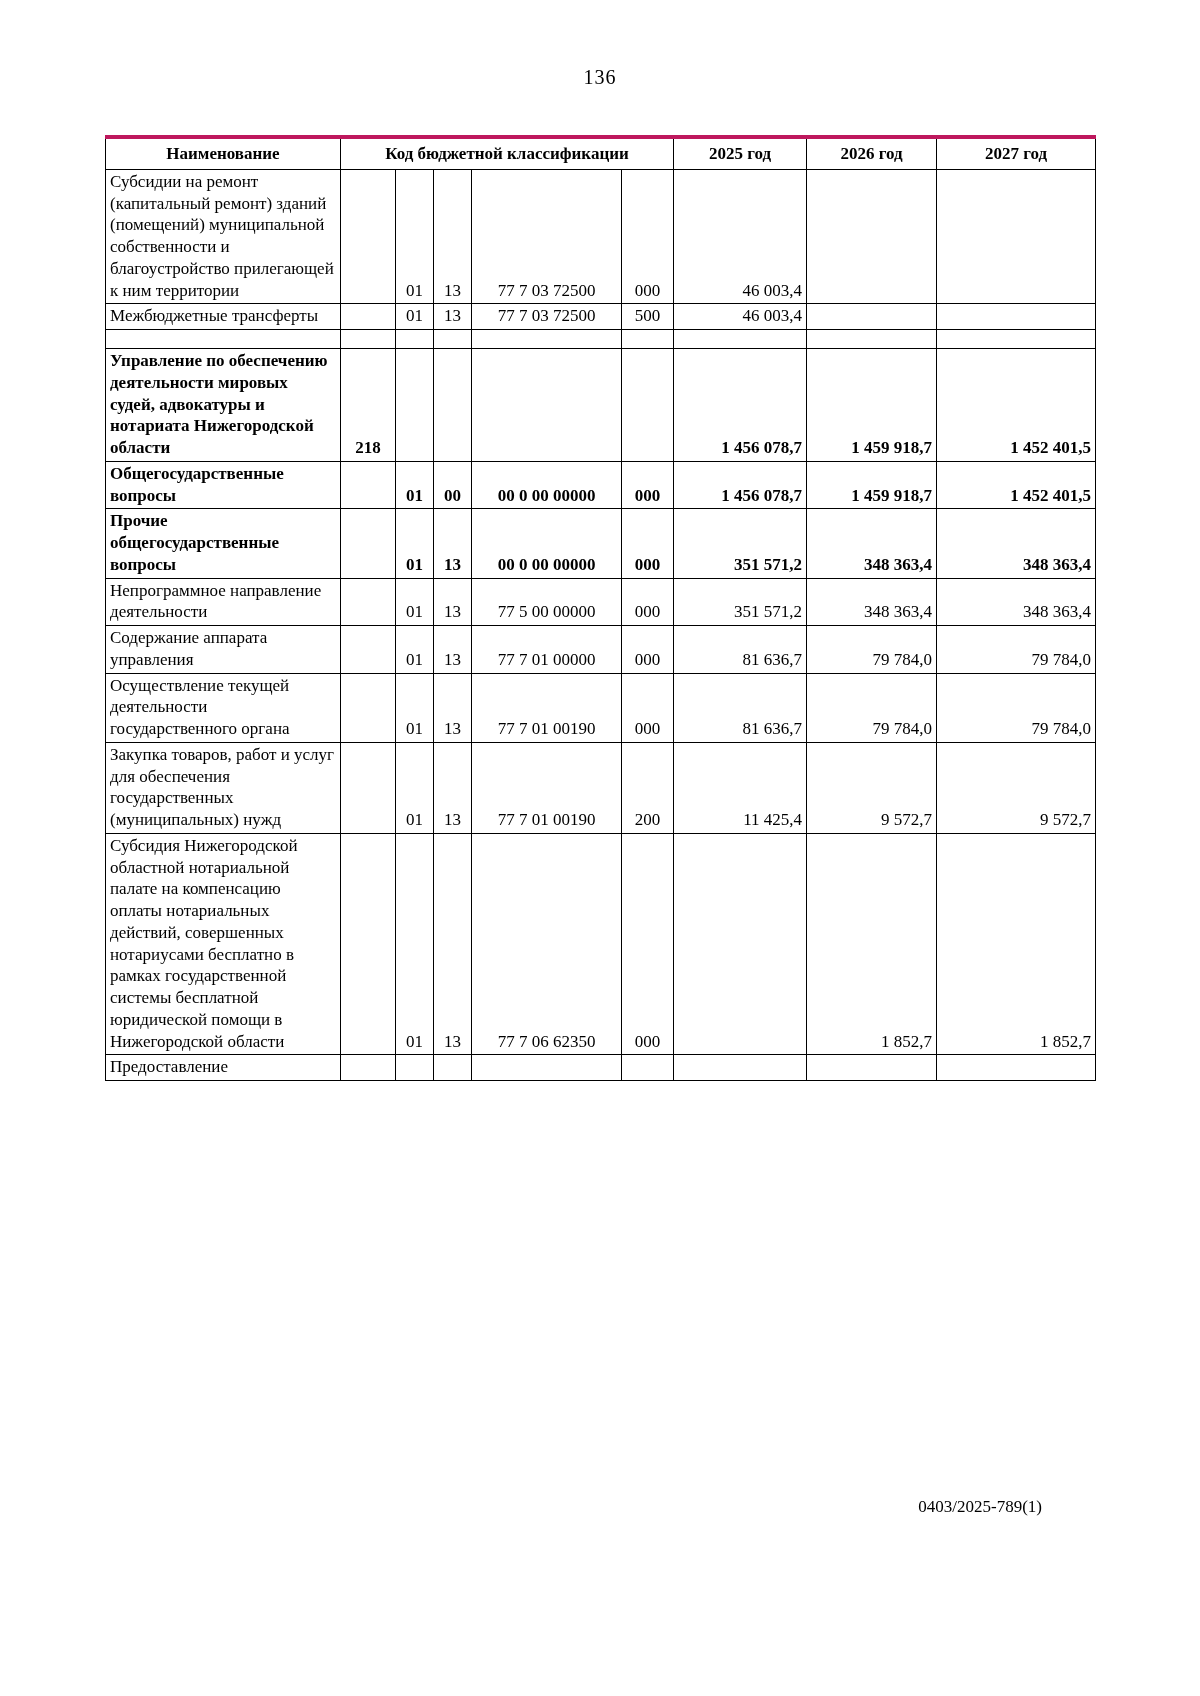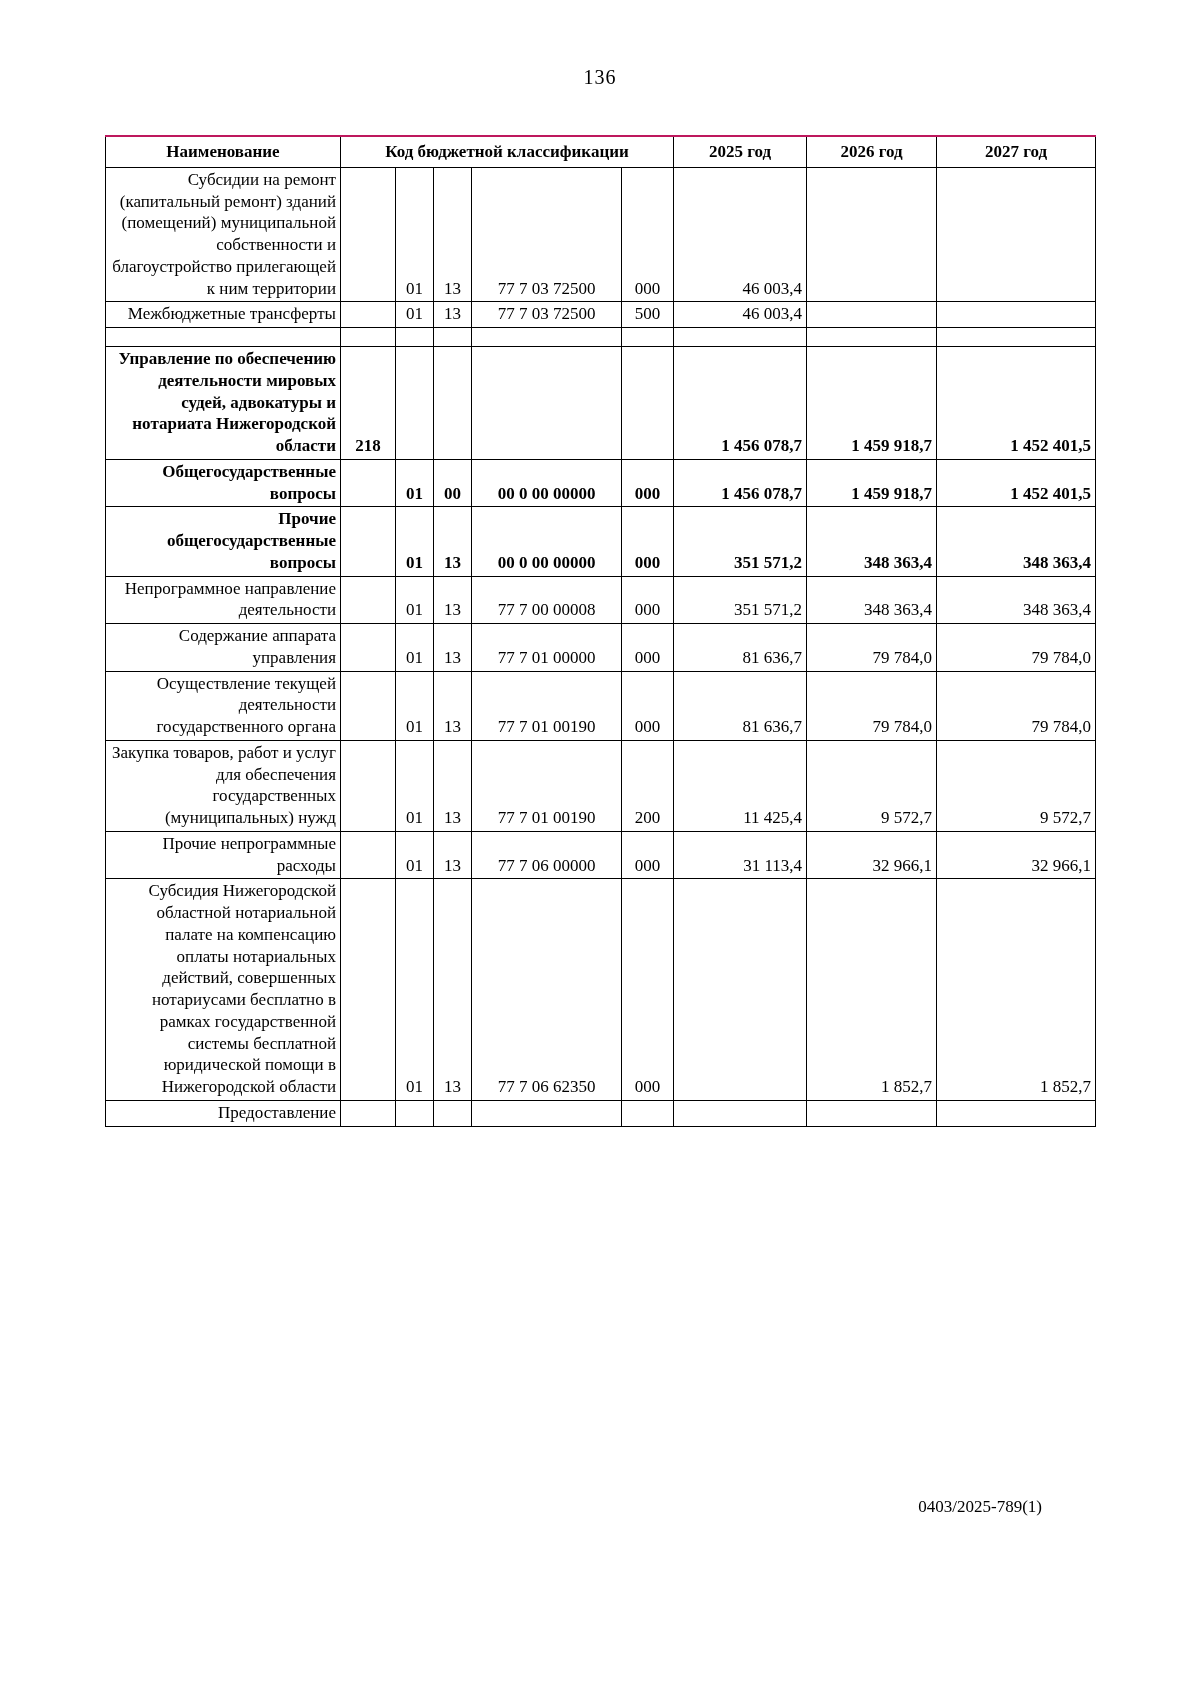--- a/index.html
+++ b/index.html
@@ -36,39 +36,39 @@
   table.budget th,
   table.budget td {
     border: 1px solid #000000;
     overflow: hidden;
   }
   table.budget th {
     font-weight: bold;
     text-align: center;
     vertical-align: middle;
     padding: 4px 2px;
-    border-top: 2px solid #be185d;
+    border-top: 4px solid #be185d;
   }
   table.budget td {
     vertical-align: bottom;
     padding: 1px 4px 2px 4px;
   }
   
   col.c-name  { width: 235px; }
   col.c-grbs  { width: 55px;  }
   col.c-rz    { width: 38px;  }
   col.c-pr    { width: 38px;  }
   col.c-csr   { width: 150px; }
   col.c-vr    { width: 52px;  }
   col.c-y1    { width: 133px; }
   col.c-y2    { width: 130px; }
   col.c-y3    { width: 159px; }
 
   td.col-name {
-    text-align: right;
+    text-align: left;
     vertical-align: top;
     padding-left: 6px;
     padding-right: 4px;
   }
   td.col-grbs, td.col-rz, td.col-pr, td.col-vr, td.col-csr {
     text-align: center;
   }
   td.col-y2025, td.col-y2026, td.col-y2027 {
     text-align: right;
     padding-right: 8px;
@@ -178,21 +178,21 @@
         <td class="col-vr">000</td>
         <td class="col-y2025">351 571,2</td>
         <td class="col-y2026">348 363,4</td>
         <td class="col-y2027">348 363,4</td>
       </tr>
       <tr>
         <td class="col-name">Непрограммное направление деятельности</td>
         <td class="col-grbs"></td>
         <td class="col-rz">01</td>
         <td class="col-pr">13</td>
-        <td class="col-csr">77 7 00 00008</td>
+        <td class="col-csr">77 5 00 00000</td>
         <td class="col-vr">000</td>
         <td class="col-y2025">351 571,2</td>
         <td class="col-y2026">348 363,4</td>
         <td class="col-y2027">348 363,4</td>
       </tr>
       <tr>
         <td class="col-name">Содержание аппарата управления</td>
         <td class="col-grbs"></td>
         <td class="col-rz">01</td>
         <td class="col-pr">13</td>
@@ -218,31 +218,20 @@
         <td class="col-grbs"></td>
         <td class="col-rz">01</td>
         <td class="col-pr">13</td>
         <td class="col-csr">77 7 01 00190</td>
         <td class="col-vr">200</td>
         <td class="col-y2025">11 425,4</td>
         <td class="col-y2026">9 572,7</td>
         <td class="col-y2027">9 572,7</td>
       </tr>
       <tr>
-        <td class="col-name">Прочие непрограммные расходы</td>
-        <td class="col-grbs"></td>
-        <td class="col-rz">01</td>
-        <td class="col-pr">13</td>
-        <td class="col-csr">77 7 06 00000</td>
-        <td class="col-vr">000</td>
-        <td class="col-y2025">31 113,4</td>
-        <td class="col-y2026">32 966,1</td>
-        <td class="col-y2027">32 966,1</td>
-      </tr>
-      <tr>
         <td class="col-name">Субсидия Нижегородской областной нотариальной палате на компенсацию оплаты нотариальных действий, совершенных нотариусами бесплатно в рамках государственной системы бесплатной юридической помощи в Нижегородской области</td>
         <td class="col-grbs"></td>
         <td class="col-rz">01</td>
         <td class="col-pr">13</td>
         <td class="col-csr">77 7 06 62350</td>
         <td class="col-vr">000</td>
         <td class="col-y2025"></td>
         <td class="col-y2026">1 852,7</td>
         <td class="col-y2027">1 852,7</td>
       </tr>

